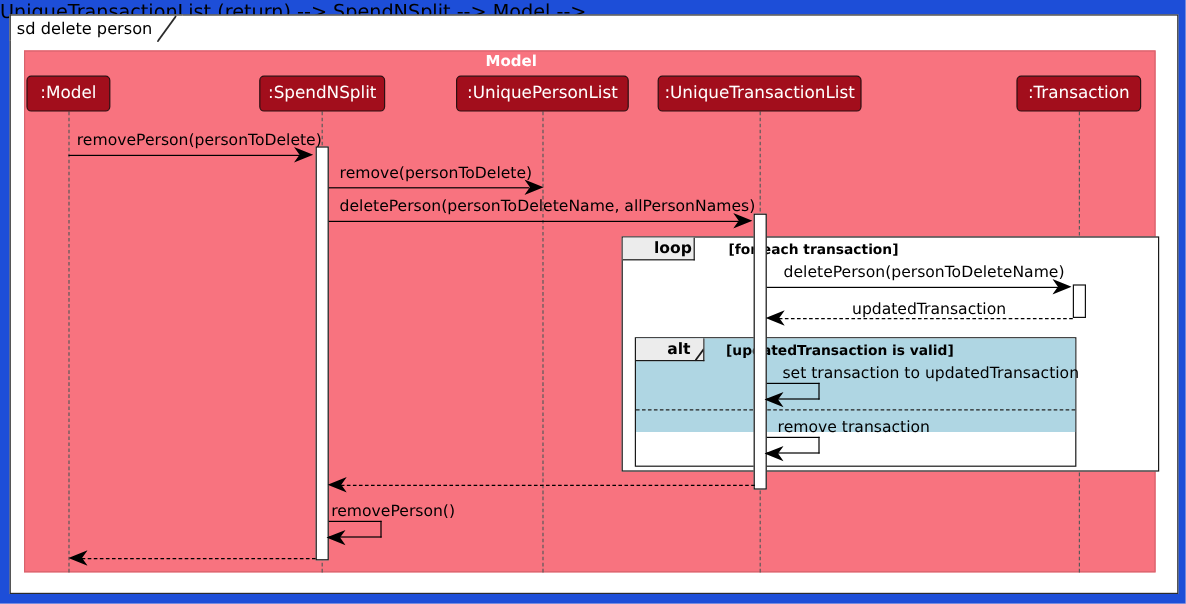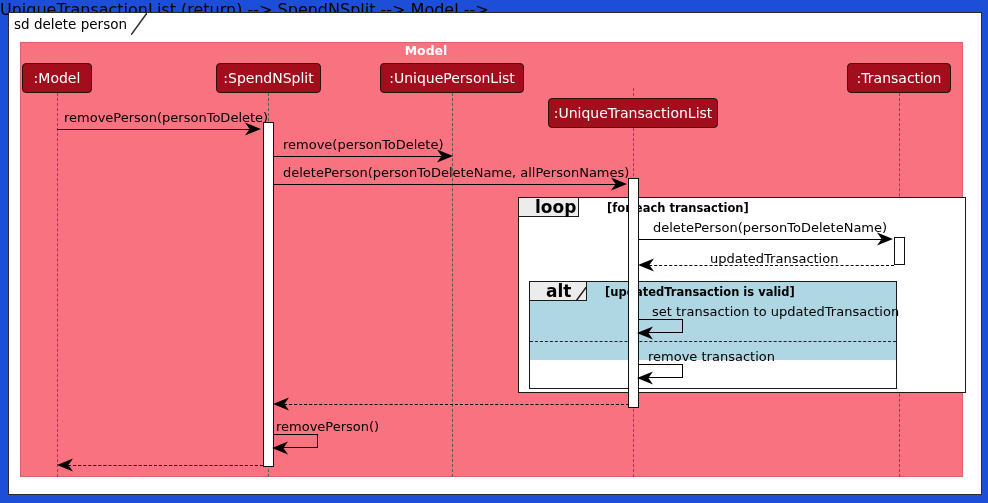--- a/index.html
+++ b/index.html
@@ -135,24 +135,24 @@
     height: 19px;
     background: #ECECEC;
     border-right: 1.5px solid #1a1a1a;
     border-bottom: 1.5px solid #1a1a1a;
     box-sizing: border-box;
     display: flex;
     align-items: center;
     z-index: 3;
   }
   .frag-tab-text {
-    font-size: 17px;
+    font-size: 13px;
     font-weight: bold;
     color: #000000;
-    padding-left: 16px;
+    padding-left: 26px;
     padding-right: 3px;
     line-height: 17px;
   }
   .frag-tab-corner {
     width: 14px;
     height: 19px;
     position: relative;
     overflow: hidden;
   }
   .frag-guard {
@@ -234,21 +234,21 @@
   <div class="lifeline" style="left:57px;  top:88px;  height:389px;"></div>
   <div class="lifeline" style="left:268px; top:88px;  height:389px;"></div>
   <div class="lifeline" style="left:452px; top:88px;  height:389px;"></div>
   <div class="lifeline" style="left:633px; top:88px;  height:389px;"></div>
   <div class="lifeline" style="left:899px; top:88px;  height:389px;"></div>
 
   
   <div class="participant" style="left:22px;  top:63px; width:70px;">:Model</div>
   <div class="participant" style="left:216px; top:63px; width:105px;">:SpendNSplit</div>
   <div class="participant" style="left:380px; top:63px; width:144px;">:UniquePersonList</div>
-  <div class="participant" style="left:548px; top:63px; width:170px;margin-top:35px;">:UniqueTransactionList</div>
+  <div class="participant" style="left:548px; top:63px; width:170px;">:UniqueTransactionList</div>
   <div class="participant" style="left:847px; top:63px; width:104px;">:Transaction</div>
 
   
   <div class="fragment" style="left:518px; top:197px; width:448px; height:196px;">
     <div class="frag-tab" style="width: 60px;">
       <span class="frag-tab-text" style="width: 43px;">loop</span>
       <span class="frag-tab-corner">
         <svg width="14" height="19" viewBox="0 0 14 19">
           <path d="M0,0 L14,0 L0,19 Z" fill="#ECECEC"></path>
           <path d="M14,0 L0,19" stroke="#1a1a1a" stroke-width="1.5" fill="none"></path>

